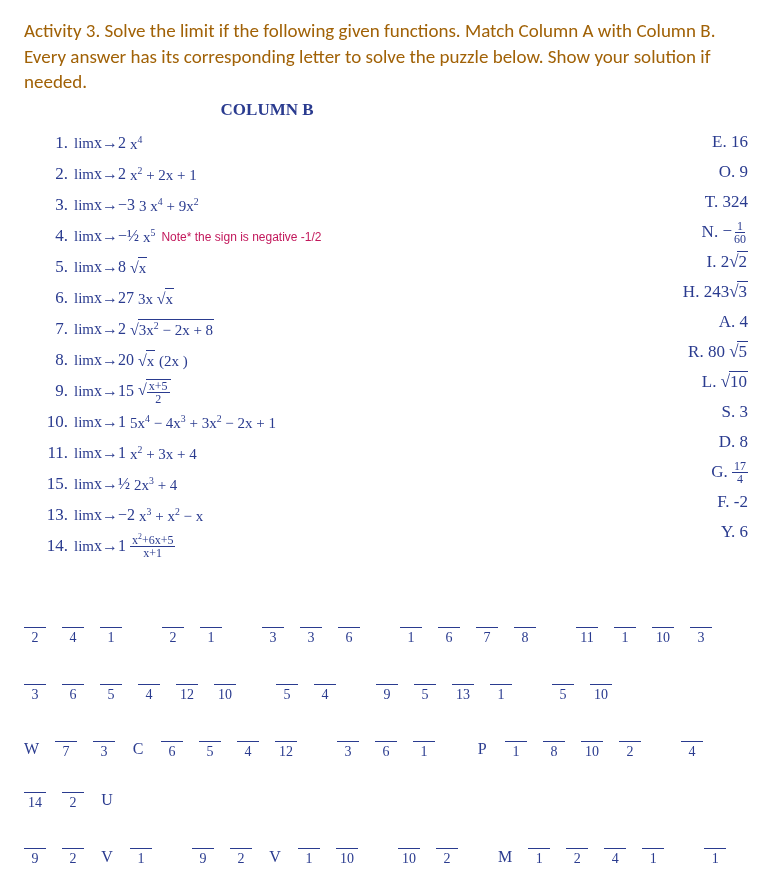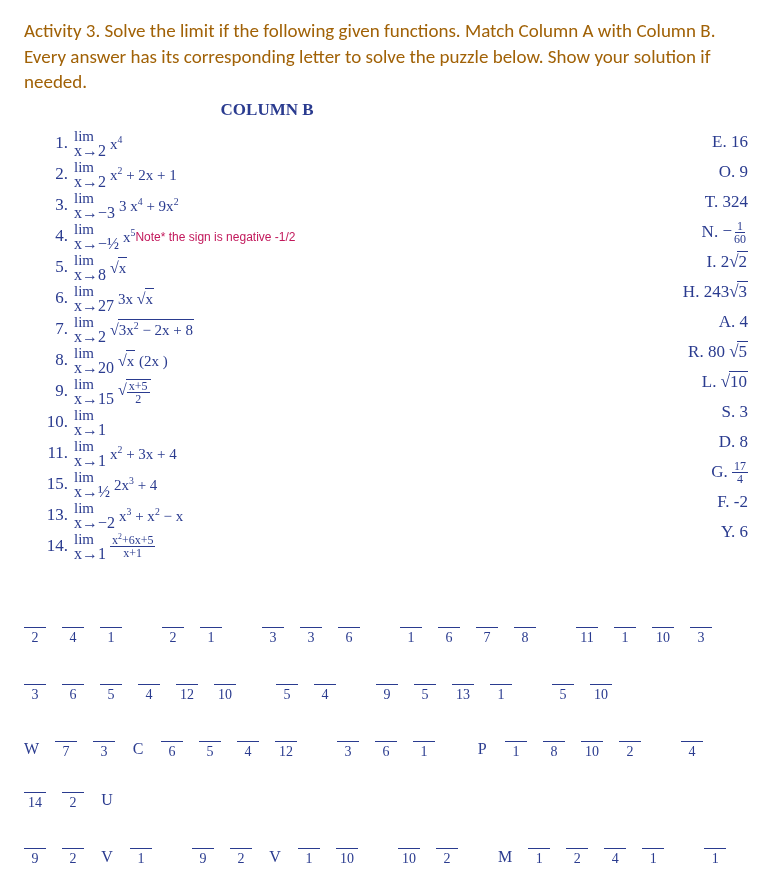--- a/index.html
+++ b/index.html
@@ -43,31 +43,31 @@
     min-height: 30px;
     margin: 1px 0;
   }
   .num {
     width: 44px;
     text-align: right;
     padding-right: 6px;
   }
   .expr {
     display: inline-flex;
-    flex-direction: column;
+    flex-direction: row;
     align-items: flex-start;
     line-height: 1.0;
   }
   .lim-top { font-size: 15px; }
   .lim-bot { font-size: 16px; margin-top: -1px; text-align: center; }
   .note {
     color: #c2185b;
     font-size: 12px;
     font-family: Arial, sans-serif;
-    margin-left: 0;
+    margin-left: 6px;
   }
   .func { font-size: 15px; padding-left: 4px; white-space: nowrap; }
   .sqrt {
     border-top: 1px solid #2a3b8f;
     padding: 0 1px;
     margin-left: -1px;
   }
   .radic { font-size: 16px; }
   .sqrt-wrap { display:inline-flex; align-items:flex-start; }
   .frac {
@@ -235,20 +235,21 @@
               </span></span>
           </span></span>
 
   </div>
       <div class="row">
     <span class="num">10.</span>
     <span class="expr">
       <span class="lim-top">lim</span>
       <span class="lim-bot">x→1</span>
     </span>
+    <span class="func">5x<sup>4</sup> − 4x<sup>3</sup> + 3x<sup>2</sup> − 2x + 1</span>
 
   </div>
       <div class="row">
     <span class="num">11.</span>
     <span class="expr">
       <span class="lim-top">lim</span>
       <span class="lim-bot">x→1</span>
     </span>
     <span class="func">x<sup>2</sup> + 3x + 4</span>
 

